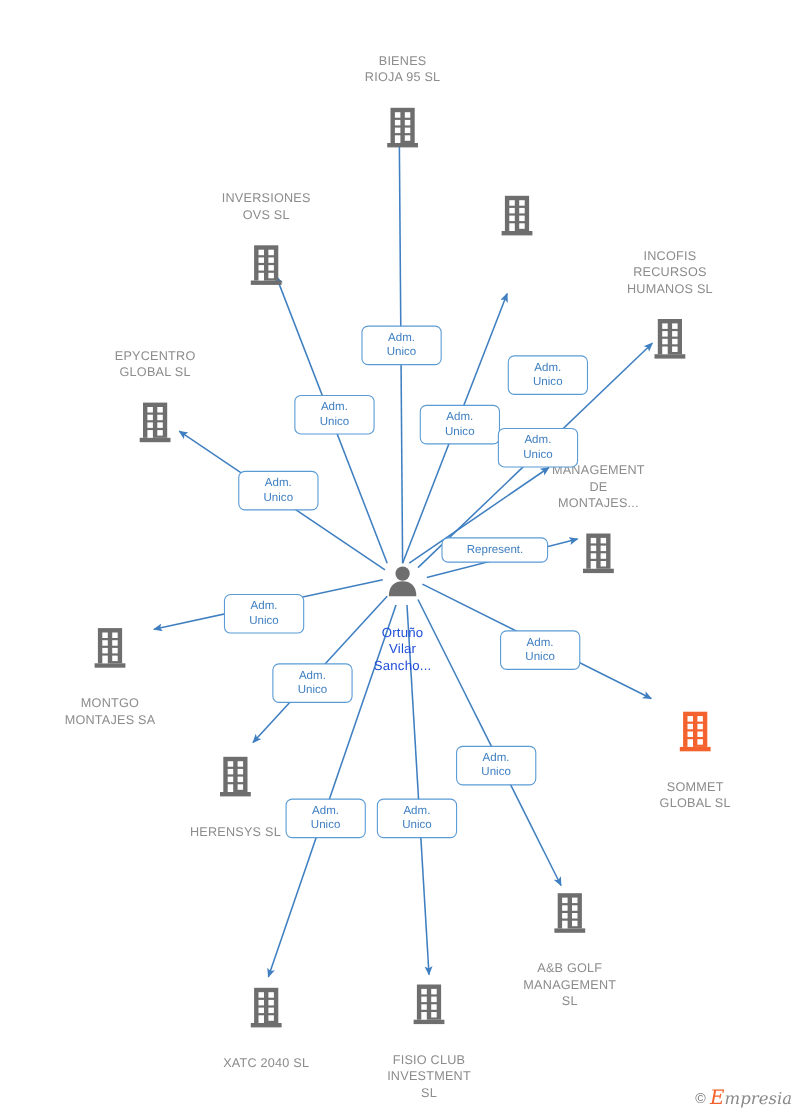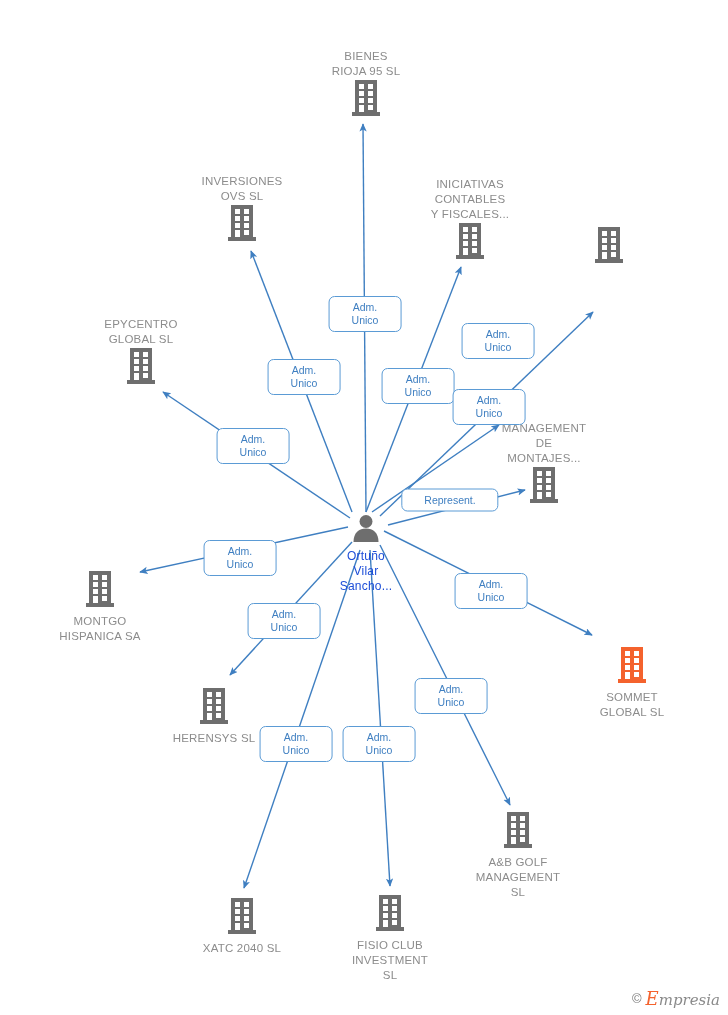--- a/index.html
+++ b/index.html
@@ -2,21 +2,21 @@
 <html><head>
 <meta charset="utf-8">
 <style>
   html,body{margin:0;padding:0;background:#ffffff;}
   body{width:728px;height:1015px;position:relative;overflow:hidden;
        font-family:"Liberation Sans",sans-serif;}
   #canvas{position:absolute;left:0;top:0;width:728px;height:1015px;}
   svg.edges{position:absolute;left:0;top:0;width:728px;height:1015px;pointer-events:none;}
 
   .node{position:absolute;width:140px;margin-left:-70px;text-align:center;
-        display:flex;flex-direction:column;align-items:center;}
+        display:flex;flex-direction:column;align-items:center;gap:18px;}
   .node .label{font-size:11.5px;line-height:15px;color:#8c8c8c;letter-spacing:.2px;
         white-space:pre-line;}
   .node.below .label{margin-top:2px;}
   .node .ico{display:block;}
 
   .person .label{color:#1d4ed8;font-size:12px;line-height:15px;}
 
   .edge-label{position:absolute;transform:translate(-50%,-50%);
         background:#fff;border:1.3px solid #5b9bd5;border-radius:6px;
         color:#3f7fc1;font-size:10.5px;line-height:13px;
@@ -91,37 +91,37 @@
             <rect x="18" y="5" width="5" height="5" fill="#fff"></rect>
             <rect x="9" y="12" width="5" height="5" fill="#fff"></rect>
             <rect x="18" y="12" width="5" height="5" fill="#fff"></rect>
             <rect x="9" y="19" width="5" height="5" fill="#fff"></rect>
             <rect x="18" y="19" width="5" height="5" fill="#fff"></rect>
             <rect x="9" y="26" width="5" height="7" fill="#fff"></rect>
             <rect x="18" y="26" width="5" height="5" fill="#fff"></rect>
           </svg></span>
       </div>
       <div class="node above" style="left: 470px; top: 177px;">
-        <div class="label">INICIATIVAS
-CONTABLES
-Y FISCALES...</div>
         <span class="ico"><svg width="32" height="38" viewBox="0 0 32 38" xmlns="http://www.w3.org/2000/svg">
             <rect x="5" y="1" width="22" height="32" fill="#6e6e6e"></rect>
             <rect x="2" y="33" width="28" height="4" fill="#6e6e6e"></rect>
             <rect x="9" y="5" width="5" height="5" fill="#fff"></rect>
             <rect x="18" y="5" width="5" height="5" fill="#fff"></rect>
             <rect x="9" y="12" width="5" height="5" fill="#fff"></rect>
             <rect x="18" y="12" width="5" height="5" fill="#fff"></rect>
             <rect x="9" y="19" width="5" height="5" fill="#fff"></rect>
             <rect x="18" y="19" width="5" height="5" fill="#fff"></rect>
             <rect x="9" y="26" width="5" height="7" fill="#fff"></rect>
             <rect x="18" y="26" width="5" height="5" fill="#fff"></rect>
           </svg></span>
       </div>
       <div class="node above" style="left: 609px; top: 226px;">
+        <div class="label">INCOFIS
+RECURSOS
+HUMANOS  SL</div>
         <span class="ico"><svg width="32" height="38" viewBox="0 0 32 38" xmlns="http://www.w3.org/2000/svg">
             <rect x="5" y="1" width="22" height="32" fill="#6e6e6e"></rect>
             <rect x="2" y="33" width="28" height="4" fill="#6e6e6e"></rect>
             <rect x="9" y="5" width="5" height="5" fill="#fff"></rect>
             <rect x="18" y="5" width="5" height="5" fill="#fff"></rect>
             <rect x="9" y="12" width="5" height="5" fill="#fff"></rect>
             <rect x="18" y="12" width="5" height="5" fill="#fff"></rect>
             <rect x="9" y="19" width="5" height="5" fill="#fff"></rect>
             <rect x="18" y="19" width="5" height="5" fill="#fff"></rect>
             <rect x="9" y="26" width="5" height="7" fill="#fff"></rect>
@@ -168,21 +168,21 @@
             <rect x="9" y="5" width="5" height="5" fill="#fff"></rect>
             <rect x="18" y="5" width="5" height="5" fill="#fff"></rect>
             <rect x="9" y="12" width="5" height="5" fill="#fff"></rect>
             <rect x="18" y="12" width="5" height="5" fill="#fff"></rect>
             <rect x="9" y="19" width="5" height="5" fill="#fff"></rect>
             <rect x="18" y="19" width="5" height="5" fill="#fff"></rect>
             <rect x="9" y="26" width="5" height="7" fill="#fff"></rect>
             <rect x="18" y="26" width="5" height="5" fill="#fff"></rect>
           </svg></span>
         <div class="label">MONTGO
-HISPANICA SA</div>
+MONTAJES SA</div>
       </div>
       <div class="node below" style="left: 632px; top: 646px; justify-content: center;">
         <span class="ico"><svg width="32" height="38" viewBox="0 0 32 38" xmlns="http://www.w3.org/2000/svg">
             <rect x="5" y="1" width="22" height="32" fill="#f4622d"></rect>
             <rect x="2" y="33" width="28" height="4" fill="#f4622d"></rect>
             <rect x="9" y="5" width="5" height="5" fill="#fff"></rect>
             <rect x="18" y="5" width="5" height="5" fill="#fff"></rect>
             <rect x="9" y="12" width="5" height="5" fill="#fff"></rect>
             <rect x="18" y="12" width="5" height="5" fill="#fff"></rect>
             <rect x="9" y="19" width="5" height="5" fill="#fff"></rect>

